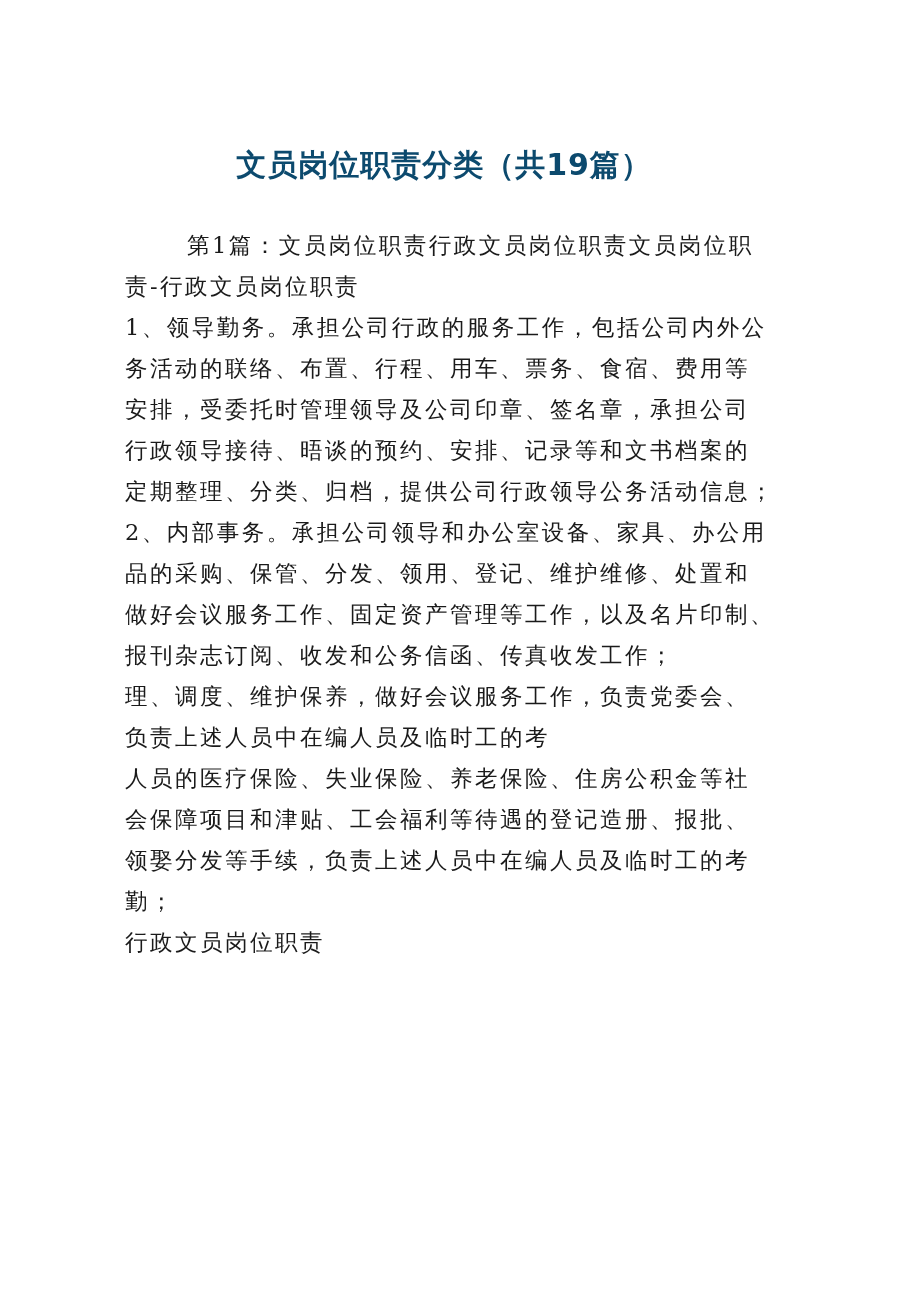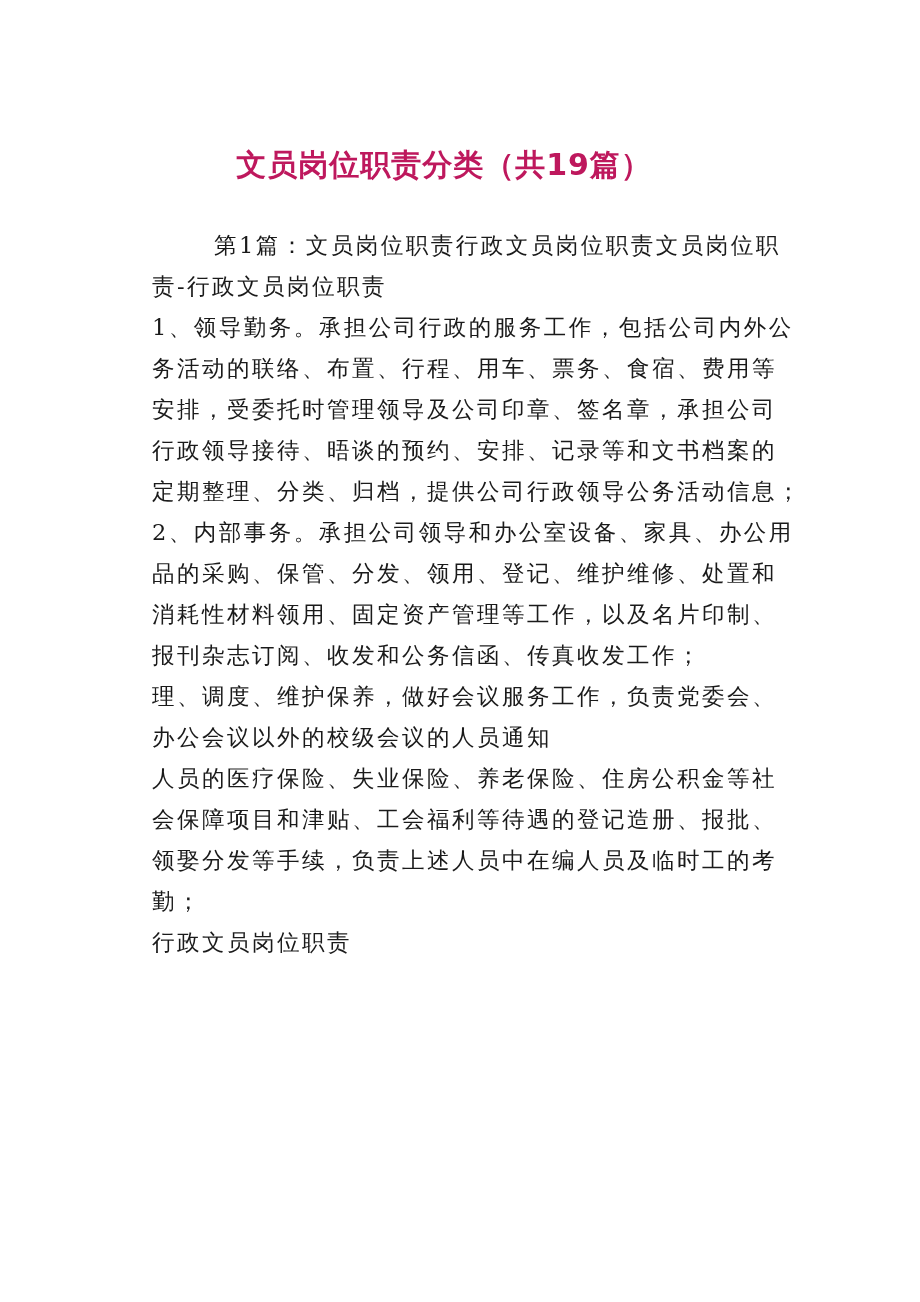--- a/index.html
+++ b/index.html
@@ -1,25 +1,25 @@
 <!DOCTYPE html>
 <html><head>
 <meta charset="utf-8">
 <style>
   html, body { margin: 0; padding: 0; background: #ffffff; }
   body { width: 920px; height: 1302px; position: relative; overflow: hidden; }
   .page { position: absolute; left: 0; top: 0; width: 920px; height: 1302px; background: #fff; }
   .title {
     position: absolute; left: 0; width: 888px; top: 143px;
     text-align: center; font-family: "DejaVu Sans", sans-serif;
-    font-weight: bold; font-size: 30px; color: #be185d; letter-spacing: 1px;
+    font-weight: bold; font-size: 30px; color: #0c4a6e; letter-spacing: 1px;
     line-height: 44px;
   }
   .body {
-    position: absolute; left: 152px; top: 225px; width: 640px;
+    position: absolute; left: 125px; top: 225px; width: 640px;
     font-family: "DejaVu Serif", serif; font-size: 22.5px; color: #1a1a1a;
     line-height: 41px;
   }
   .line { white-space: nowrap; height: 41px; letter-spacing: 2.5px; }
   .indent { padding-left: 62px; }
 </style>
 </head>
 <body>
 
 <div class="page">
@@ -27,23 +27,23 @@
   <div class="body">
     <div class="line indent">第1篇：文员岗位职责行政文员岗位职责文员岗位职</div>
     <div class="line">责-行政文员岗位职责</div>
     <div class="line">1、领导勤务。承担公司行政的服务工作，包括公司内外公</div>
     <div class="line">务活动的联络、布置、行程、用车、票务、食宿、费用等</div>
     <div class="line">安排，受委托时管理领导及公司印章、签名章，承担公司</div>
     <div class="line">行政领导接待、晤谈的预约、安排、记录等和文书档案的</div>
     <div class="line">定期整理、分类、归档，提供公司行政领导公务活动信息；</div>
     <div class="line">2、内部事务。承担公司领导和办公室设备、家具、办公用</div>
     <div class="line">品的采购、保管、分发、领用、登记、维护维修、处置和</div>
-    <div class="line">消耗性材料领用、固定资产管理等工作，以及名片印制、</div>
+    <div class="line">做好会议服务工作、固定资产管理等工作，以及名片印制、</div>
     <div class="line">报刊杂志订阅、收发和公务信函、传真收发工作；</div>
     <div class="line">理、调度、维护保养，做好会议服务工作，负责党委会、</div>
-    <div class="line">办公会议以外的校级会议的人员通知</div>
+    <div class="line">负责上述人员中在编人员及临时工的考</div>
     <div class="line">人员的医疗保险、失业保险、养老保险、住房公积金等社</div>
     <div class="line">会保障项目和津贴、工会福利等待遇的登记造册、报批、</div>
     <div class="line">领娶分发等手续，负责上述人员中在编人员及临时工的考</div>
     <div class="line">勤；</div>
     <div class="line">行政文员岗位职责</div>
   </div>
 </div>
 
 </body></html>

